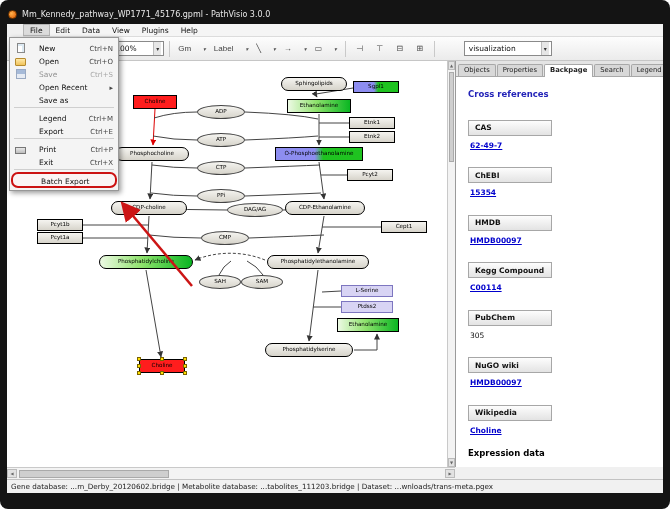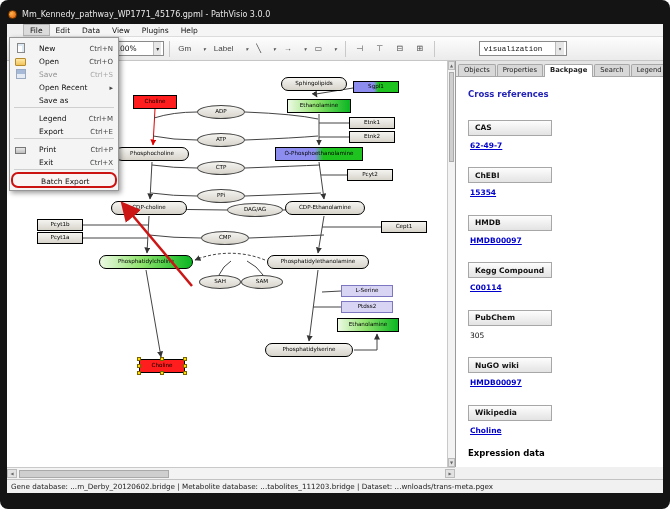--- a/index.html
+++ b/index.html
@@ -20,21 +20,21 @@
   .menubar .mb-item.active{background:#dcdcdc;border:1px solid #b5b5b5;}
 
   
   .toolbar{position:absolute;left:0;top:13px;right:0;height:24px;background:linear-gradient(#fdfdfd,#ebebeb);border-bottom:1px solid #c6c6c6;display:flex;align-items:center;padding:0 4px;gap:2px;font-size:7.5px;color:#333;}
   .tb-btn{height:18px;min-width:18px;border:1px solid transparent;background:transparent;display:inline-flex;align-items:center;justify-content:center;gap:12px;padding:0 2px;font-size:8px;color:#444;border-radius:2px;}
   .tb-sep{width:1px;height:16px;background:#c9c9c9;margin:0 3px;flex:0 0 auto;}
   .tb-label{margin:0 2px 0 2px;color:#222;}
   .combo{height:15px;background:#fff;border:1px solid #8a8a8a;display:inline-flex;align-items:center;gap:3px;padding:0 2px 0 4px;font-size:7.5px;color:#111;}
   .combo .caret{font-style:normal;font-size:6px;color:#333;background:#e6e6e6;border-left:1px solid #bbb;align-self:stretch;display:flex;align-items:center;padding:0 2px;}
   .combo.zoom{width:54px;justify-content:space-between;}
-  .combo.viz{width:88px;justify-content:space-between;margin-left:39px;font-family:Liberation Mono, monospace;}
+  .combo.viz{width:88px;justify-content:space-between;margin-left:24px;}
   .glyph-caret{font-size:5.5px;color:#555;}
   .ic-page{display:inline-block;width:9px;height:11px;background:#fff;border:1px solid #888;box-shadow:inset -2px 2px 0 #dce9f2;}
   .ic-folder{display:inline-block;width:12px;height:9px;background:linear-gradient(#ffe9a8,#f0c35a);border:1px solid #b68b2e;border-radius:1px;}
   .ic-floppy{display:inline-block;width:11px;height:11px;background:#4a76b8;border:1px solid #2d4f86;box-shadow:inset 0 -4px 0 #d7e2f2;}
   .ic-printer{display:inline-block;width:12px;height:8px;background:linear-gradient(#e8e8e8,#bdbdbd);border:1px solid #777;}
 
   
   .canvas{position:absolute;left:0;top:37px;width:440px;height:406px;background:#fff;overflow:hidden;}
   .edges{position:absolute;left:0;top:0;}
   .node{position:absolute;display:flex;align-items:center;justify-content:center;border:1px solid #000;font-size:5.6px;line-height:1;color:#000;text-align:center;overflow:visible;}

